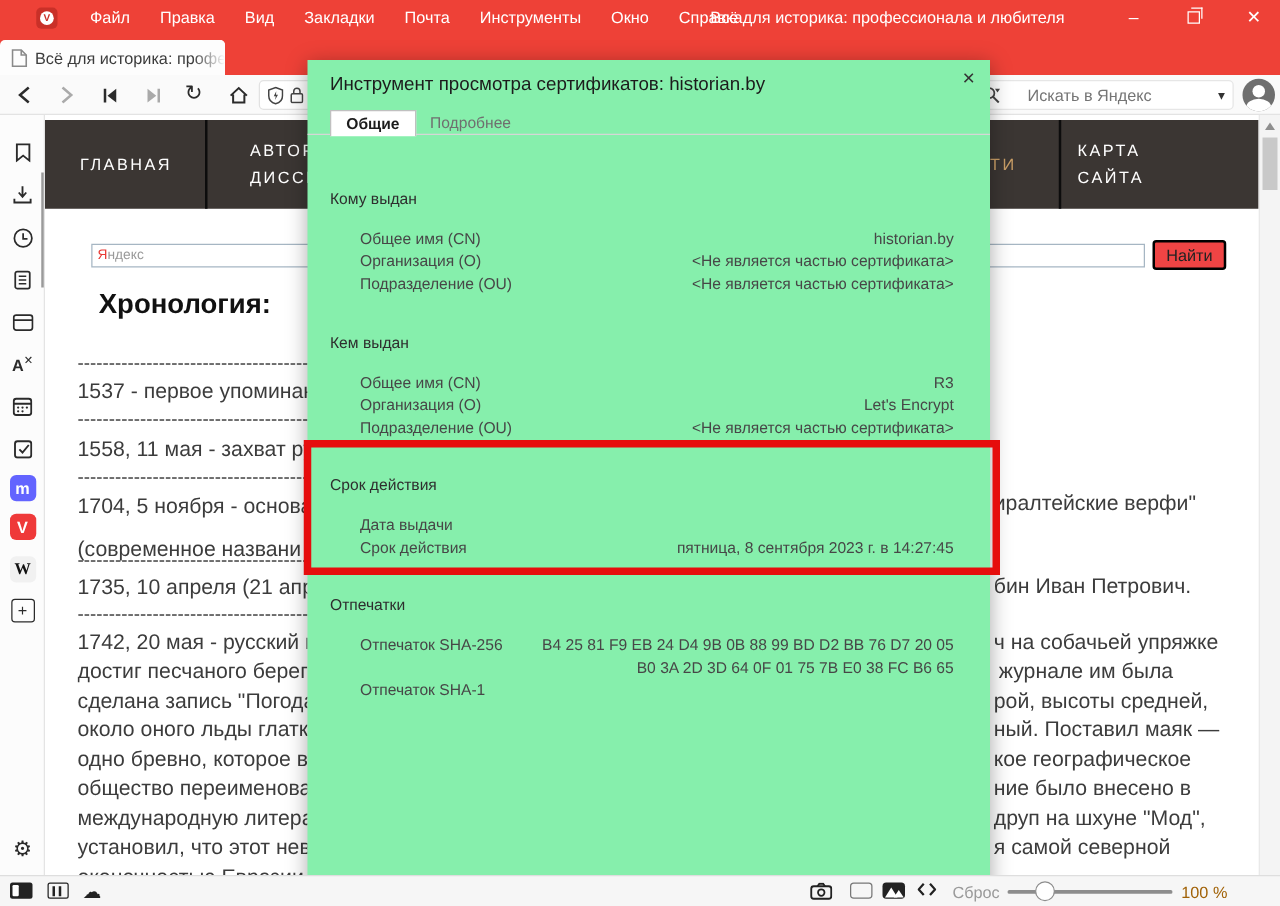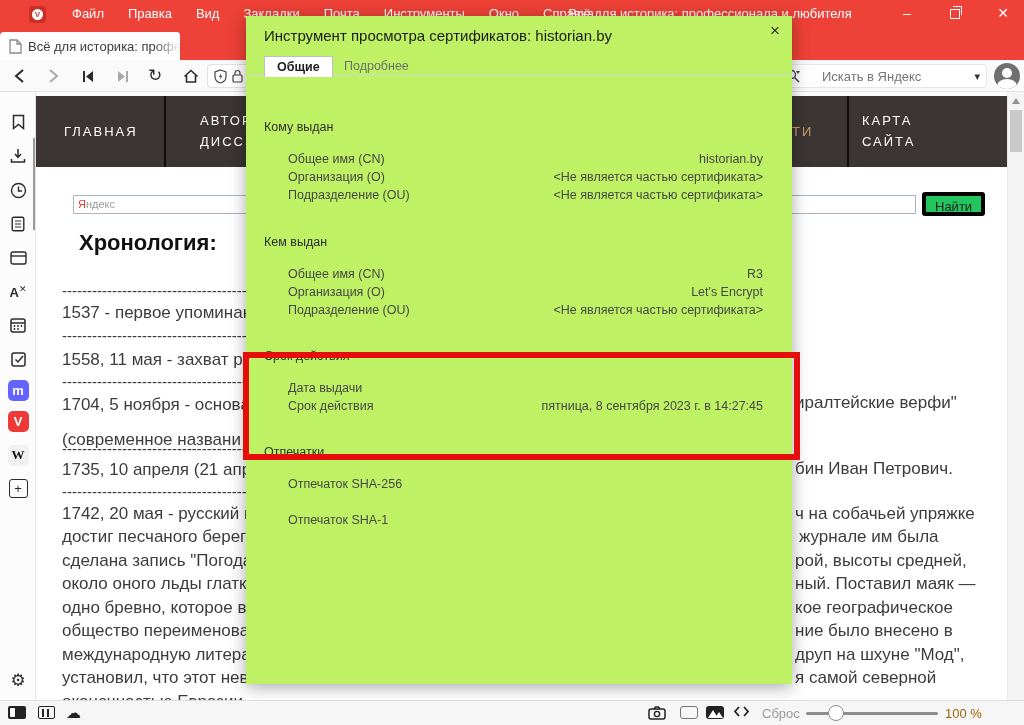--- a/index.html
+++ b/index.html
@@ -42,30 +42,30 @@
   .sidebar{position:absolute;left:0;top:92px;width:36px;height:608px;background:#fcfcfc;border-right:1px solid #e4e4e4;box-sizing:border-box;}
   .sb{position:absolute;left:7px;width:22px;height:22px;display:flex;align-items:center;justify-content:center;color:#2b2b2b;}
   .badge{width:21px;height:21px;border-radius:5px;color:#fff;display:flex;align-items:center;justify-content:center;font-weight:bold;font-size:13px;}
   .sb-scroll{position:absolute;left:33px;top:46px;width:2px;height:92px;background:#9a9a9a;}
   
   .content{position:absolute;left:36px;top:92px;width:971px;height:608px;background:#fff;overflow:hidden;color:#3c3c3c;}
   .pg-header{position:absolute;left:0;top:4px;width:971px;height:71px;background:#3b3633;color:#fff;}
   .pg-nav{position:absolute;font-size:13px;letter-spacing:2px;line-height:21px;white-space:pre;}
   .pg-div{position:absolute;top:0;width:2px;height:71px;background:#0c0c0c;}
   .yx-input{position:absolute;left:37px;top:103px;width:843px;height:19px;border:1px solid #a6b6c3;background:#fff;box-sizing:border-box;font-size:11px;line-height:17px;padding-left:4px;}
-  .find-btn{position:absolute;left:886px;top:100px;height:24px;padding:0 9px;background:#22c55e;border:4px solid #000000;border-radius:3px;font-size:13px;line-height:22px;color:#222;box-sizing:border-box;}
+  .find-btn{position:absolute;left:886px;top:100px;height:24px;padding:0 9px;background:#ef4444;border:2px solid #000000;border-radius:3px;font-size:13px;line-height:22px;color:#222;box-sizing:border-box;}
   .pg-h1{position:absolute;left:43px;top:138px;font-size:22px;font-weight:bold;color:#111;}
   .tl{position:absolute;white-space:nowrap;overflow:hidden;font-size:17px;}
   .tl-dash{font-size:15px;letter-spacing:0;color:#3c3c3c;}
   
   .scrollbar{position:absolute;left:1007px;top:92px;width:17px;height:608px;background:#f4f4f4;border-left:1px solid #e9e9e9;box-sizing:border-box;}
   .sc-up{position:absolute;left:4px;top:6px;width:0;height:0;border-left:4px solid transparent;border-right:4px solid transparent;border-bottom:6px solid #8f8f8f;}
   .sc-thumb{position:absolute;left:2px;top:18px;width:12px;height:42px;background:#c9c9c9;}
   
-  .dialog{position:absolute;left:246px;top:16px;width:546px;height:668px;background:#bef264;
+  .dialog{position:absolute;left:246px;top:48px;width:546px;height:668px;background:#86efac;
           box-shadow:0 3px 16px rgba(0,0,0,.35);color:#3f3f3f;}
   .dlg-title{position:absolute;left:18px;top:11px;font-size:15px;color:#1c1c1c;}
   .dlg-close{position:absolute;right:12px;top:5px;font-size:17px;color:#333;}
   .dlg-tabline{position:absolute;left:0;top:59px;width:546px;height:1px;background:#d6d6d6;}
   .dlg-tab-active{position:absolute;left:18px;top:40px;height:20px;padding:0 12px;background:#fff;border:1px solid #c0c0c0;border-bottom:none;font-size:12.5px;font-weight:bold;line-height:20px;z-index:2;color:#1c1c1c;}
   .dlg-tab{position:absolute;left:86px;top:41px;height:19px;padding:0 12px;font-size:12.5px;line-height:19px;color:#6f6f6f;}
   .sec-title{position:absolute;left:18px;font-size:12.5px;color:#2e2e2e;}
   .crow{position:absolute;left:42px;display:flex;font-size:12.5px;line-height:18px;}
   .clabel{width:133px;flex:none;color:#474747;}
   .cval{width:342px;color:#474747;text-align:right;}
@@ -334,20 +334,21 @@
         <span class="clabel">Дата выдачи</span>
       </div>
     <div class="crow" style="top:381px">
         <span class="clabel">Срок действия</span>
         <span class="cval">пятница, 8 сентября 2023 г. в 14:27:45</span>
       </div>
 
     <div class="sec-title" style="top:429px">Отпечатки</div>
     <div class="crow" style="top:459px">
         <span class="clabel">Отпечаток SHA-256</span>
+        <span class="cval">B4 25 81 F9 EB 24 D4 9B 0B 88 99 BD D2 BB 76 D7 20 05 B0 3A 2D 3D 64 0F 01 75 7B E0 38 FC B6 65</span>
       </div>
     <div class="crow" style="top:495px">
         <span class="clabel">Отпечаток SHA-1</span>
       </div>
   </div>
 
   <div class="hl-rect"></div>
 
   <div class="statusbar">
     <span class="st" style="left:8px">

